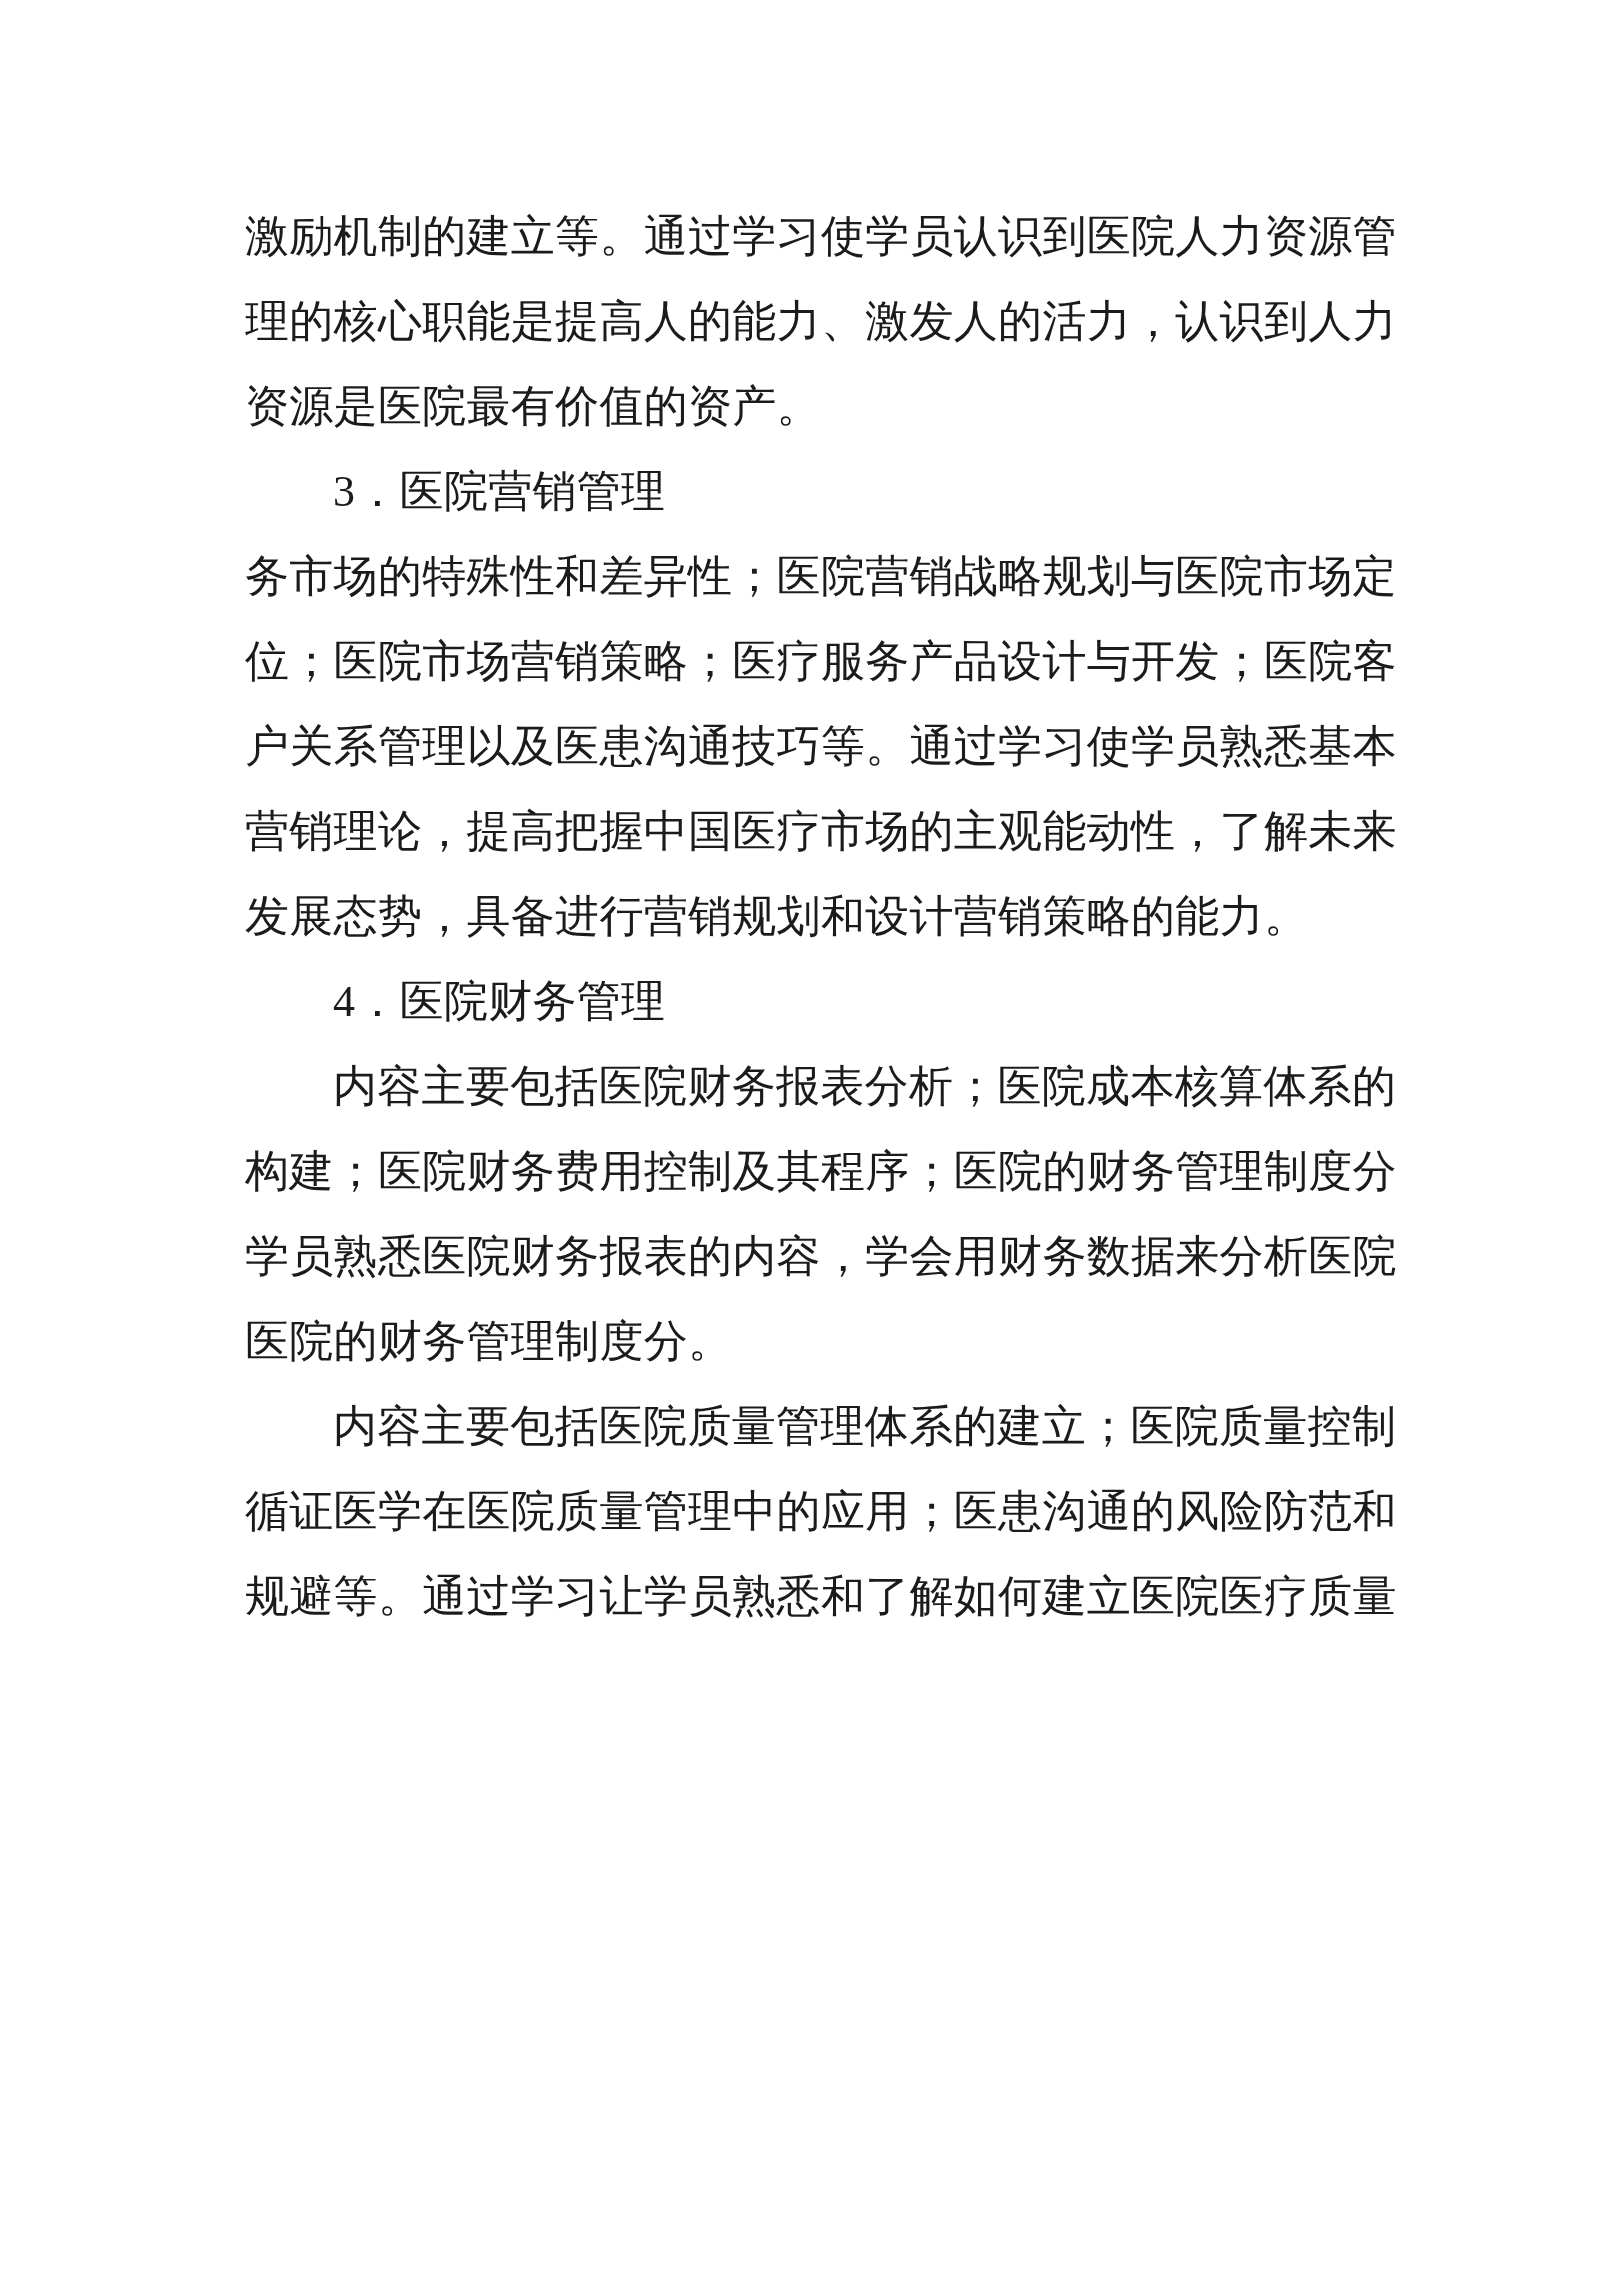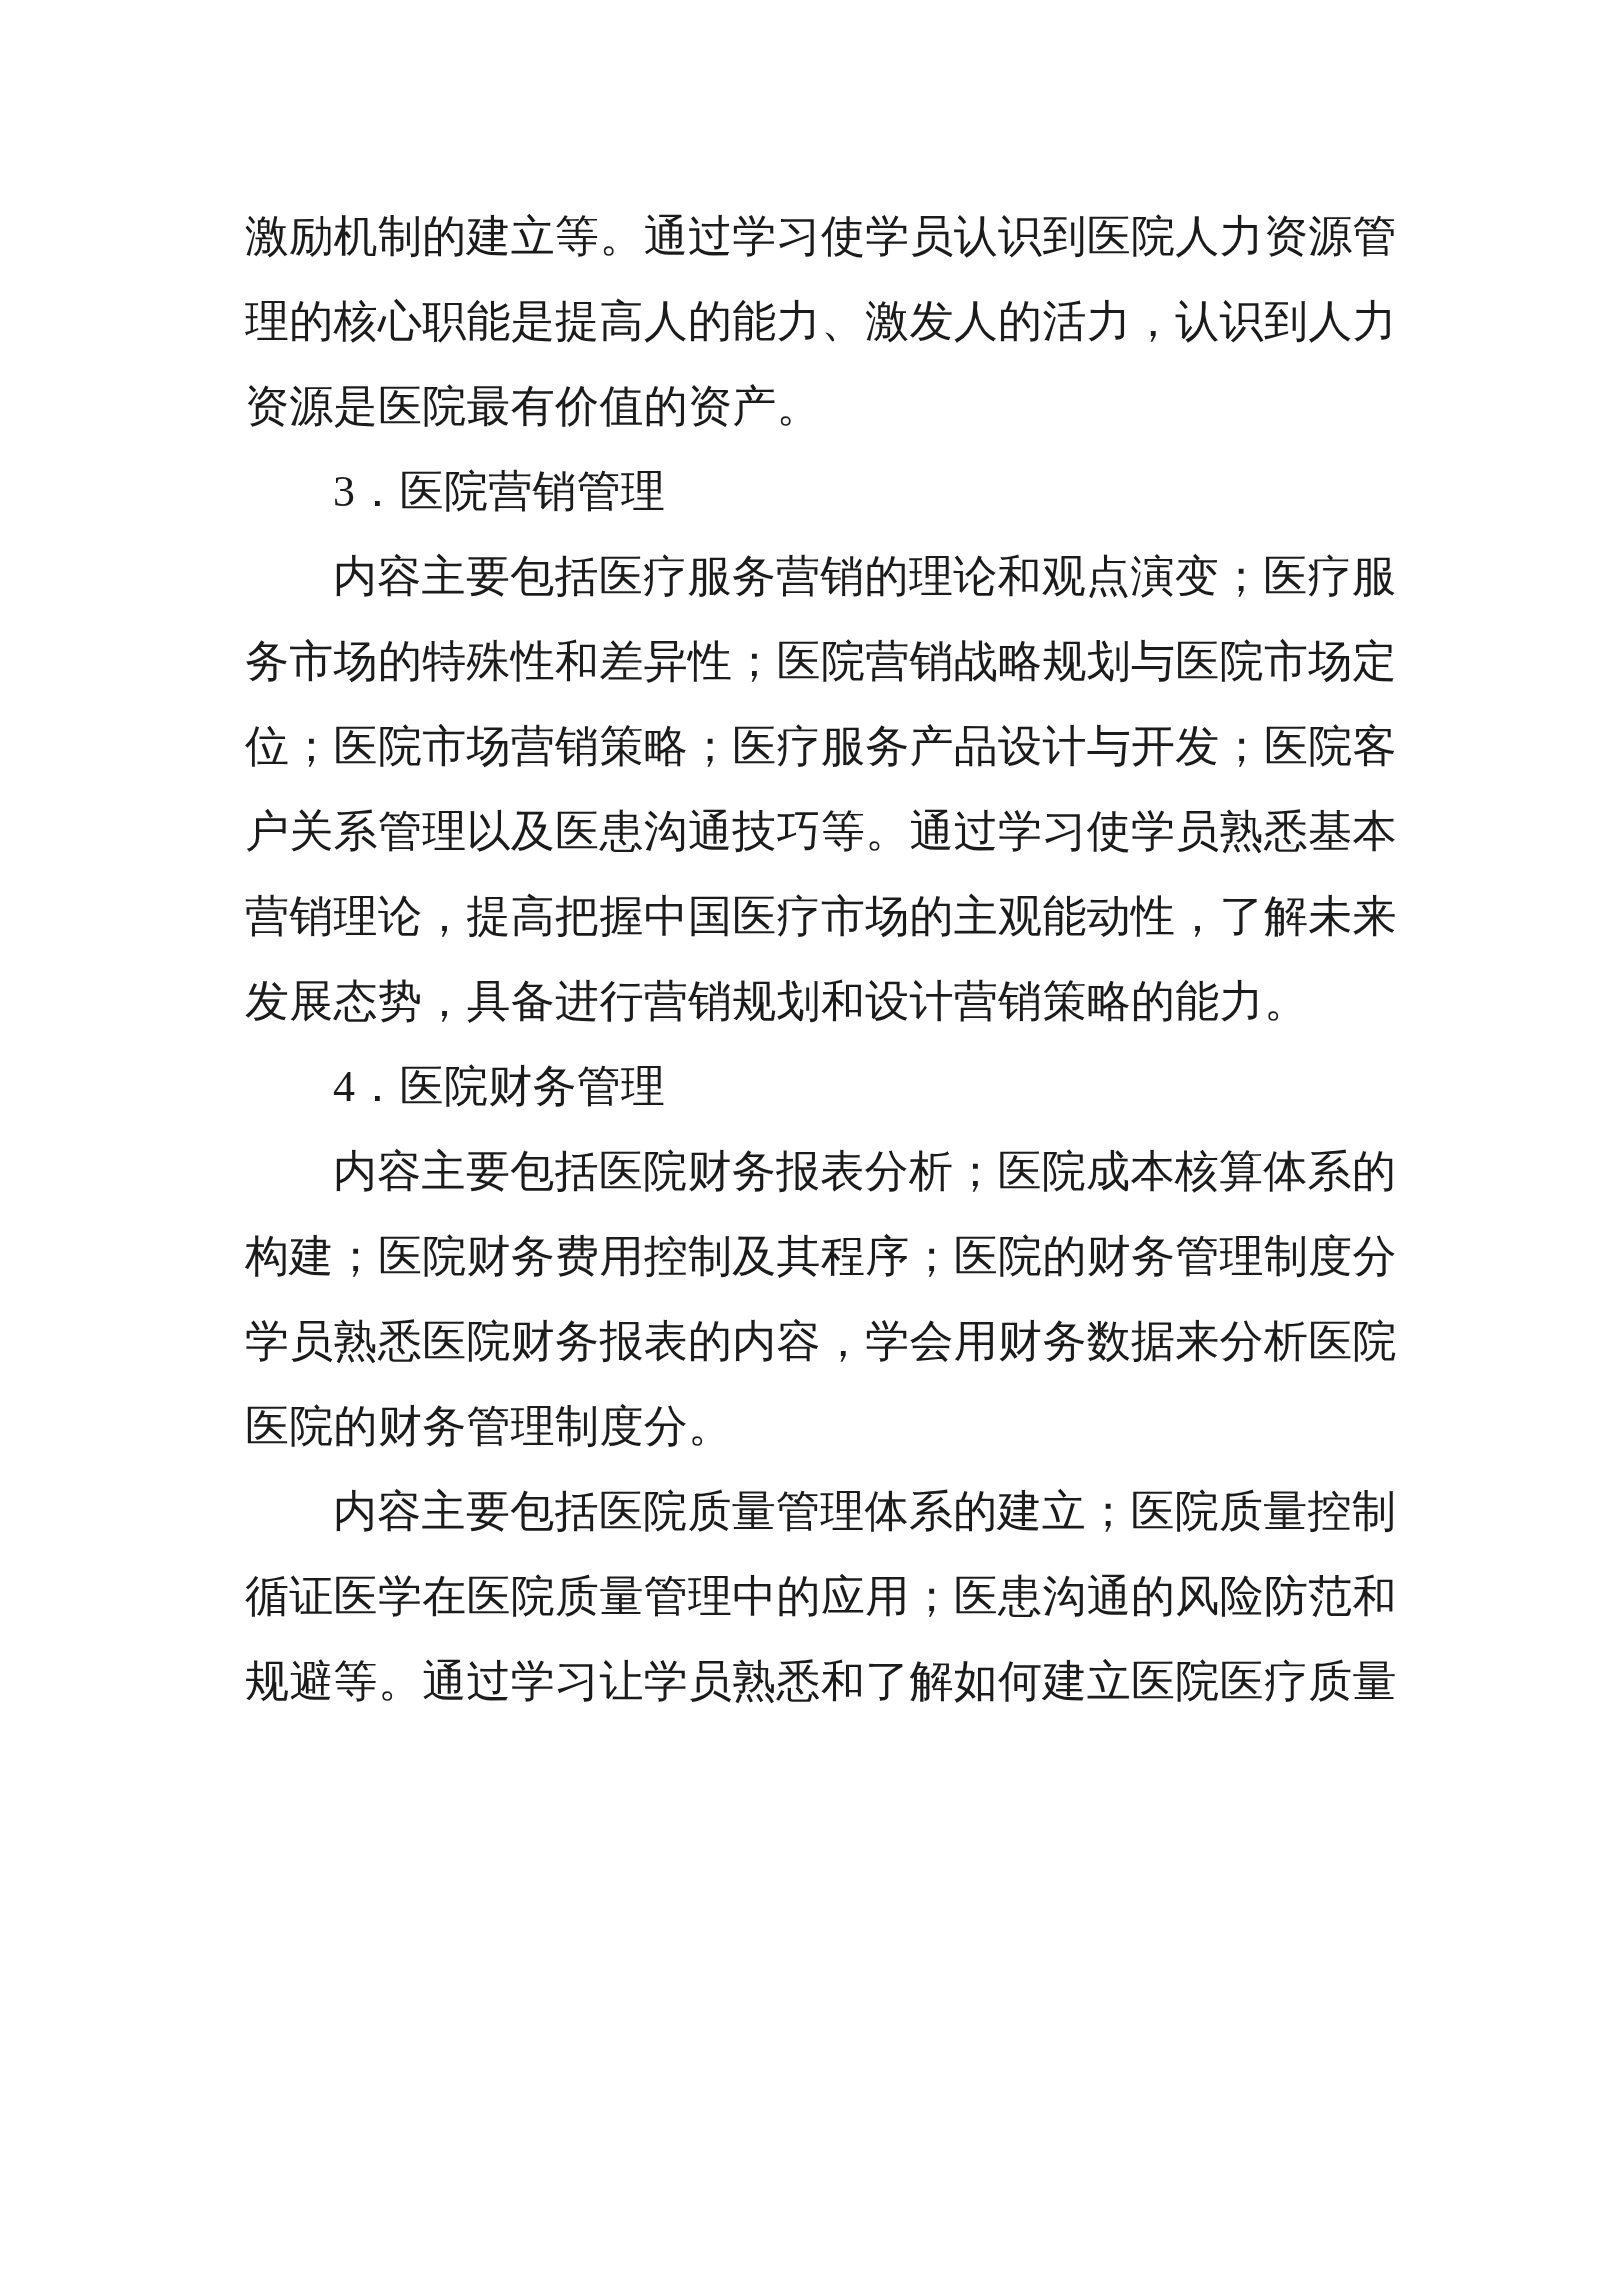--- a/index.html
+++ b/index.html
@@ -46,21 +46,20 @@
 </style>
 </head>
 <body>
 
 <div class="page">
   <div class="text-block">
     <div class="line">激励机制的建立等。通过学习使学员认识到医院人力资源管</div>
     <div class="line">理的核心职能是提高人的能力、激发人的活力，认识到人力</div>
     <div class="line">资源是医院最有价值的资产。</div>
     <div class="line indent">3．医院营销管理</div>
-    <div class="line indent">内容主要包括医疗服务营销的理论和观点演变；医疗服</div>
     <div class="line">务市场的特殊性和差异性；医院营销战略规划与医院市场定</div>
     <div class="line">位；医院市场营销策略；医疗服务产品设计与开发；医院客</div>
     <div class="line">户关系管理以及医患沟通技巧等。通过学习使学员熟悉基本</div>
     <div class="line">营销理论，提高把握中国医疗市场的主观能动性，了解未来</div>
     <div class="line">发展态势，具备进行营销规划和设计营销策略的能力。</div>
     <div class="line indent">4．医院财务管理</div>
     <div class="line indent">内容主要包括医院财务报表分析；医院成本核算体系的</div>
     <div class="line">构建；医院财务费用控制及其程序；医院的财务管理制度分</div>
     <div class="line">学员熟悉医院财务报表的内容，学会用财务数据来分析医院</div>
     <div class="line">医院的财务管理制度分。</div>

